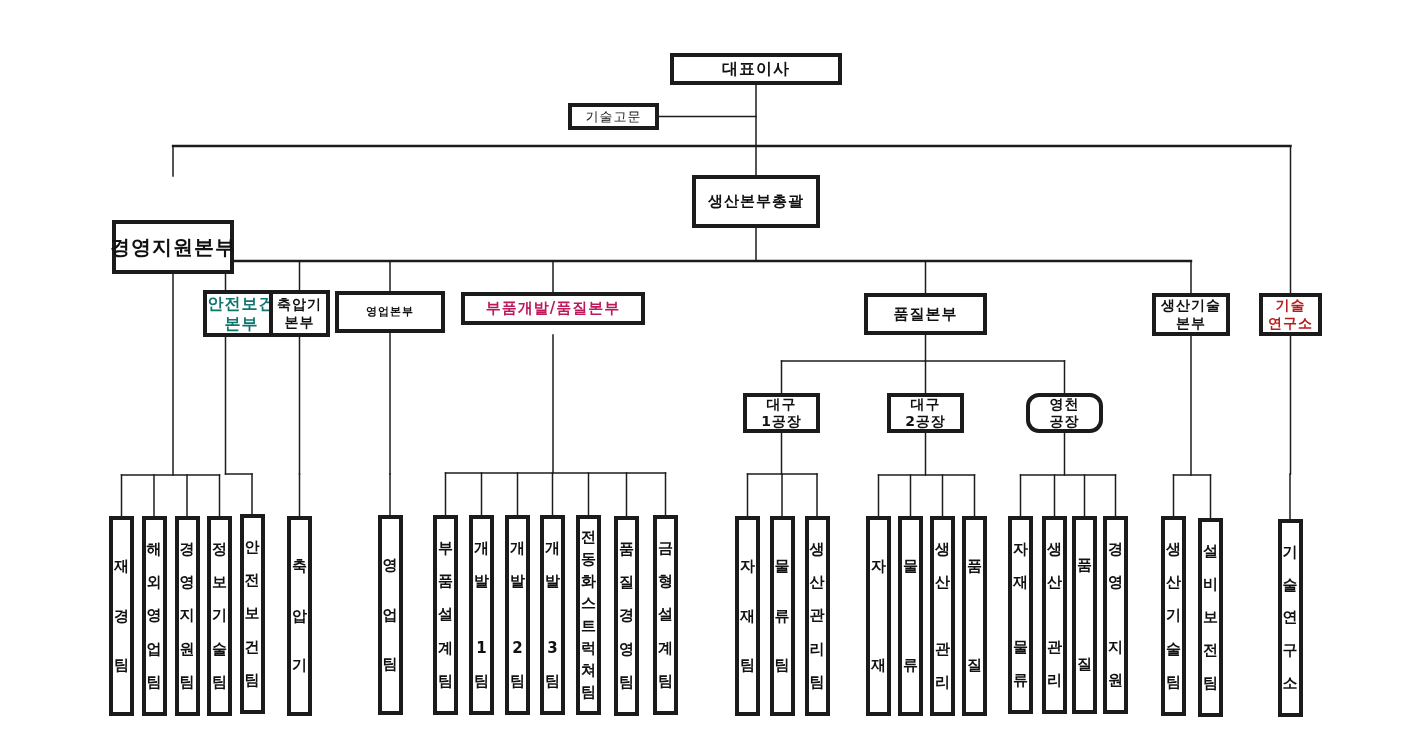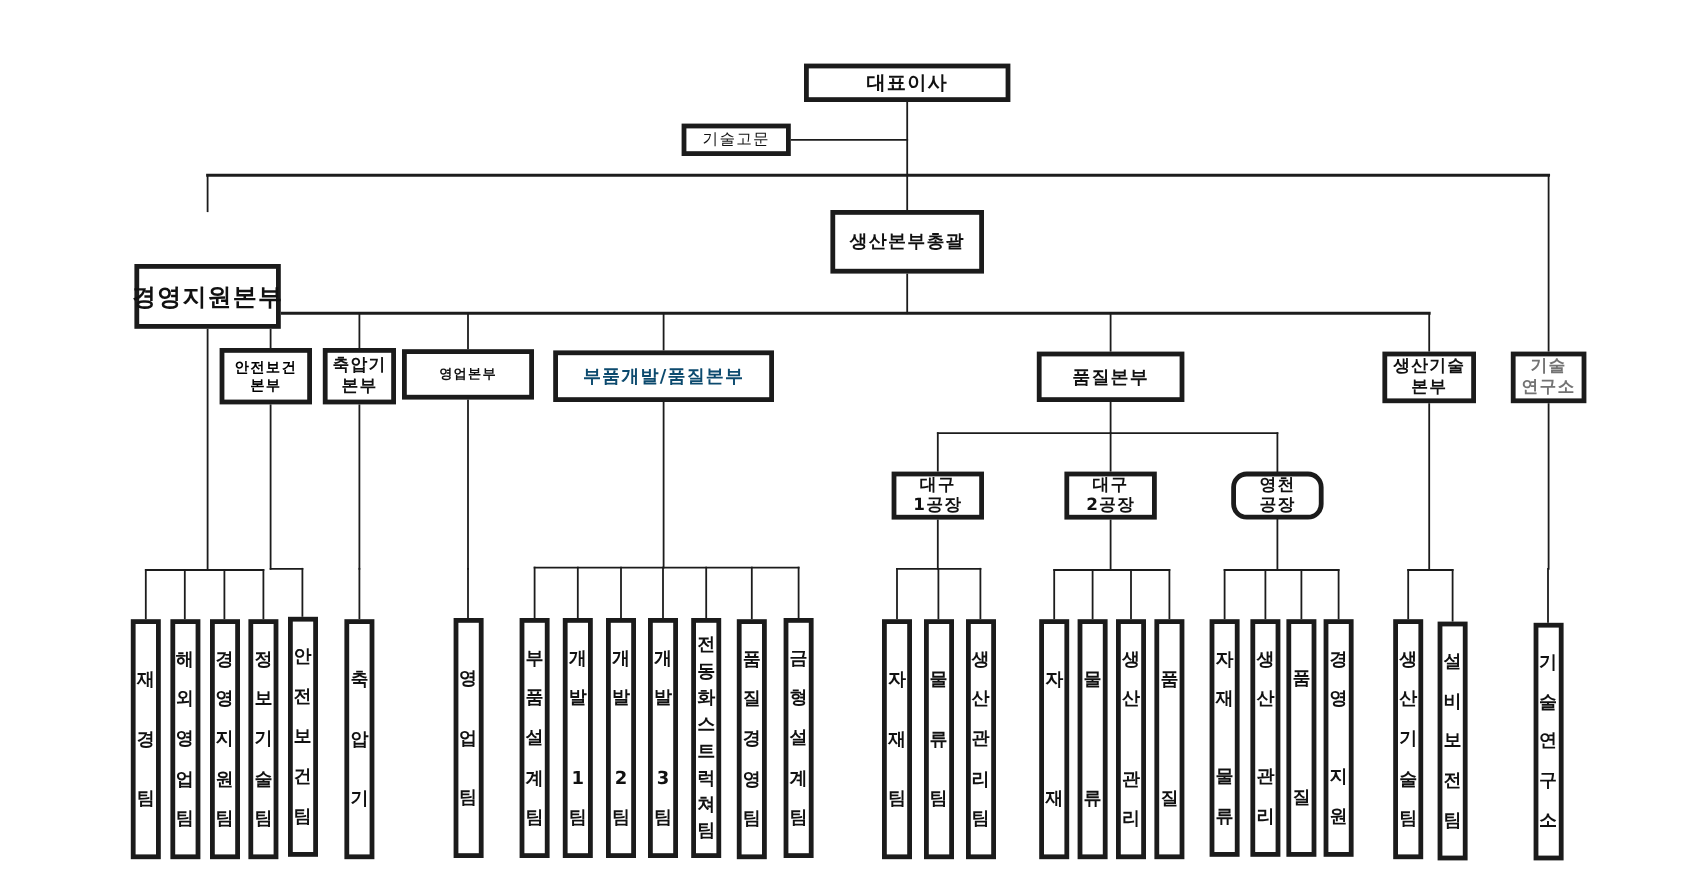--- a/index.html
+++ b/index.html
@@ -136,36 +136,36 @@
       </div>
       <div class="node hnode normal" style="left: 568px; top: 103px; width: 91px; height: 27px; font-size: 13px; border-color: rgb(27, 27, 27); color: rgb(17, 17, 17);">
         <div class="line">기술고문</div>
       </div>
       <div class="node hnode" style="left: 112px; top: 176px; width: 122px; height: 54px; font-size: 20px; border-color: rgb(27, 27, 27); color: rgb(17, 17, 17); margin-top: 44px;">
         <div class="line">경영지원본부</div>
       </div>
       <div class="node hnode" style="left: 692px; top: 175px; width: 128px; height: 53px; font-size: 15px; border-color: rgb(27, 27, 27); color: rgb(17, 17, 17);">
         <div class="line">생산본부총괄</div>
       </div>
-      <div class="node hnode" style="left: 1259px; top: 293px; width: 63px; height: 43px; font-size: 14px; border-color: rgb(27, 27, 27); color: #737373;">
+      <div class="node hnode" style="left: 1259px; top: 293px; width: 63px; height: 43px; font-size: 14px; border-color: rgb(27, 27, 27); color: #b91c1c;">
         <div class="line">기술</div>
         <div class="line">연구소</div>
       </div>
-      <div class="node hnode" style="left: 183px; top: 290px; width: 77px; height: 47px; font-size: 12px; border-color: rgb(27, 27, 27); color: #000000;">
+      <div class="node hnode" style="left: 203px; top: 290px; width: 77px; height: 47px; font-size: 16px; border-color: rgb(27, 27, 27); color: #0f766e;">
         <div class="line">안전보건</div>
         <div class="line">본부</div>
       </div>
       <div class="node hnode" style="left: 269px; top: 290px; width: 61px; height: 47px; font-size: 14px; border-color: rgb(27, 27, 27); color: rgb(17, 17, 17);">
         <div class="line">축압기</div>
         <div class="line">본부</div>
       </div>
       <div class="node hnode" style="left: 335px; top: 291px; width: 110px; height: 42px; font-size: 11px; border-color: rgb(27, 27, 27); color: rgb(17, 17, 17);">
         <div class="line">영업본부</div>
       </div>
-      <div class="node hnode" style="left: 461px; top: 292px; width: 184px; height: 43px; font-size: 15px; border-color: rgb(27, 27, 27); color: #0c4a6e;">
+      <div class="node hnode" style="left: 461px; top: 292px; width: 184px; height: 33px; font-size: 15px; border-color: rgb(27, 27, 27); color: #be185d;">
         <div class="line">부품개발/품질본부</div>
       </div>
       <div class="node hnode" style="left: 864px; top: 293px; width: 123px; height: 42px; font-size: 15px; border-color: rgb(27, 27, 27); color: rgb(17, 17, 17);">
         <div class="line">품질본부</div>
       </div>
       <div class="node hnode" style="left: 1152px; top: 293px; width: 78px; height: 43px; font-size: 14px; border-color: rgb(27, 27, 27); color: rgb(17, 17, 17);">
         <div class="line">생산기술</div>
         <div class="line">본부</div>
       </div>
       <div class="node hnode" style="left: 743px; top: 393px; width: 77px; height: 40px; font-size: 14px; border-color: rgb(27, 27, 27); color: rgb(17, 17, 17);">

